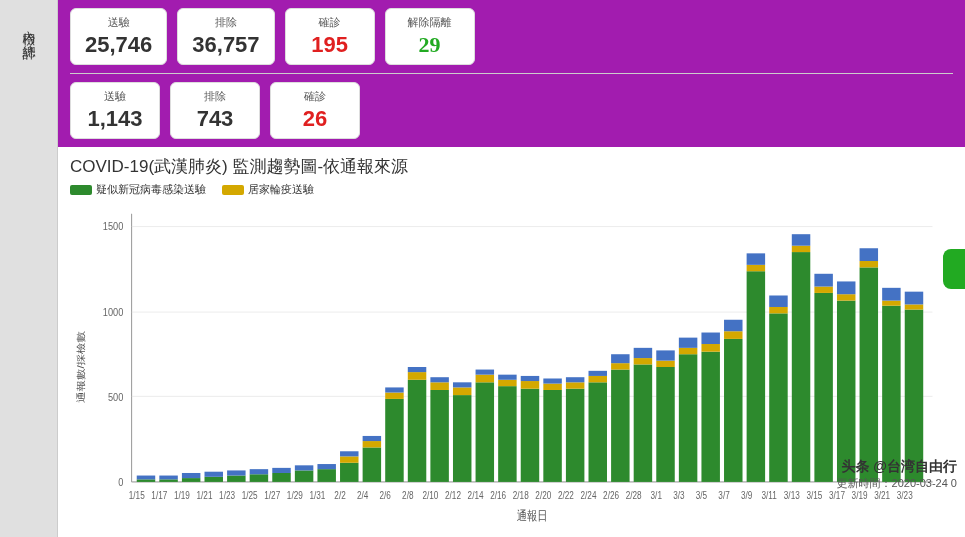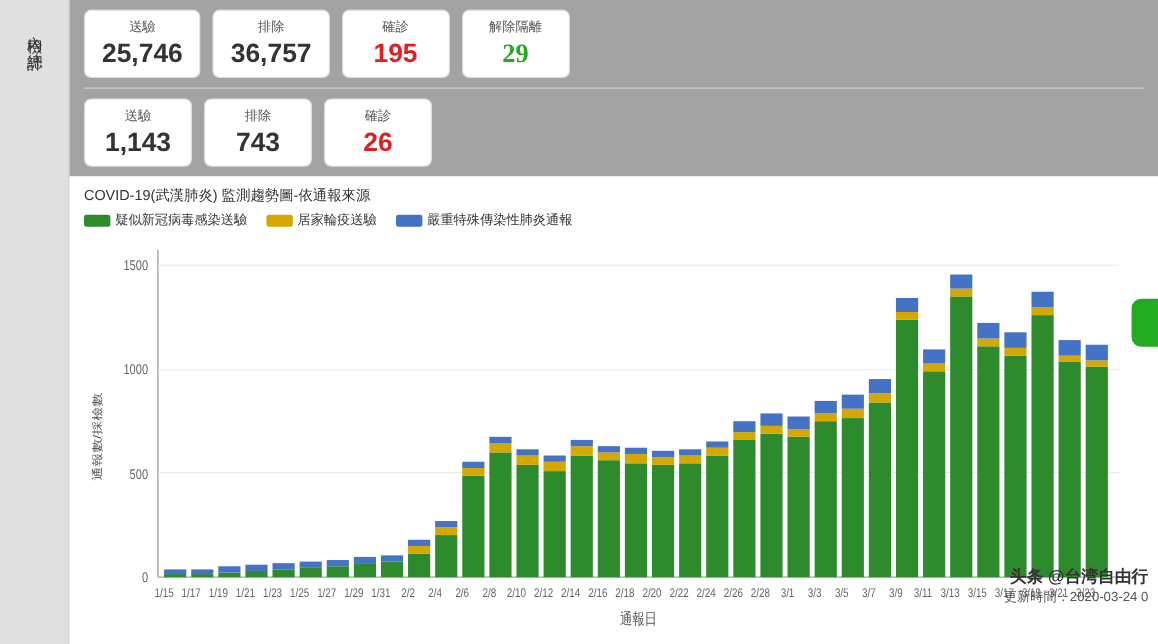--- a/index.html
+++ b/index.html
@@ -37,21 +37,21 @@
     
     .main {
       flex: 1;
       display: flex;
       flex-direction: column;
       background: #f5f5f5;
     }
 
     
     .stats-section {
-      background: #a3a3a3;
+      background: #a21caf;
       padding: 8px 12px;
       display: flex;
       flex-direction: column;
       gap: 6px;
     }
 
     .stats-row {
       display: flex;
       align-items: center;
       gap: 10px;
@@ -96,21 +96,21 @@
     
     .chart-section {
       flex: 1;
       background: white;
       padding: 8px 12px 4px 12px;
       display: flex;
       flex-direction: column;
     }
 
     .chart-title {
-      font-size: 12px;
+      font-size: 17px;
       color: #333;
       margin-bottom: 4px;
     }
 
     .chart-legend {
       display: flex;
       gap: 16px;
       margin-bottom: 4px;
       align-items: flex-end;
     }
@@ -136,21 +136,21 @@
     }
 
     svg.chart {
       width: 100%;
       height: 100%;
     }
 
     
     .watermark {
       position: absolute;
-      bottom: 32px;
+      bottom: 46px;
       right: 8px;
       text-align: right;
       font-size: 11px;
       color: #555;
     }
 
     .watermark .site {
       font-size: 14px;
       font-weight: bold;
       color: #333;
@@ -219,24 +219,20 @@
   <div class="chart-section">
     <div class="chart-title">COVID-19(武漢肺炎) 監測趨勢圖-依通報來源</div>
     <div class="chart-legend">
       <div class="legend-item">
         <span class="legend-color" style="background:#2d8a2d;"></span>
         <span>疑似新冠病毒感染送驗</span>
       </div>
       <div class="legend-item">
         <span class="legend-color" style="background:#d4a800;"></span>
         <span>居家輪疫送驗</span>
-      </div>
-      <div class="legend-item">
-        <span class="legend-color" style="background:#4472c4;"></span>
-        <span>嚴重特殊傳染性肺炎通報</span>
       </div>
     </div>
     <div class="chart-container">
       <svg class="chart" viewBox="0 0 860 260" preserveAspectRatio="none">
 
         <line x1="60" y1="10" x2="60" y2="220" stroke="#999" stroke-width="1"></line>
 
         <line x1="60" y1="220" x2="840" y2="220" stroke="#999" stroke-width="1"></line>
 
         <text x="52" y="223" text-anchor="end" font-size="9" fill="#666">0</text>

